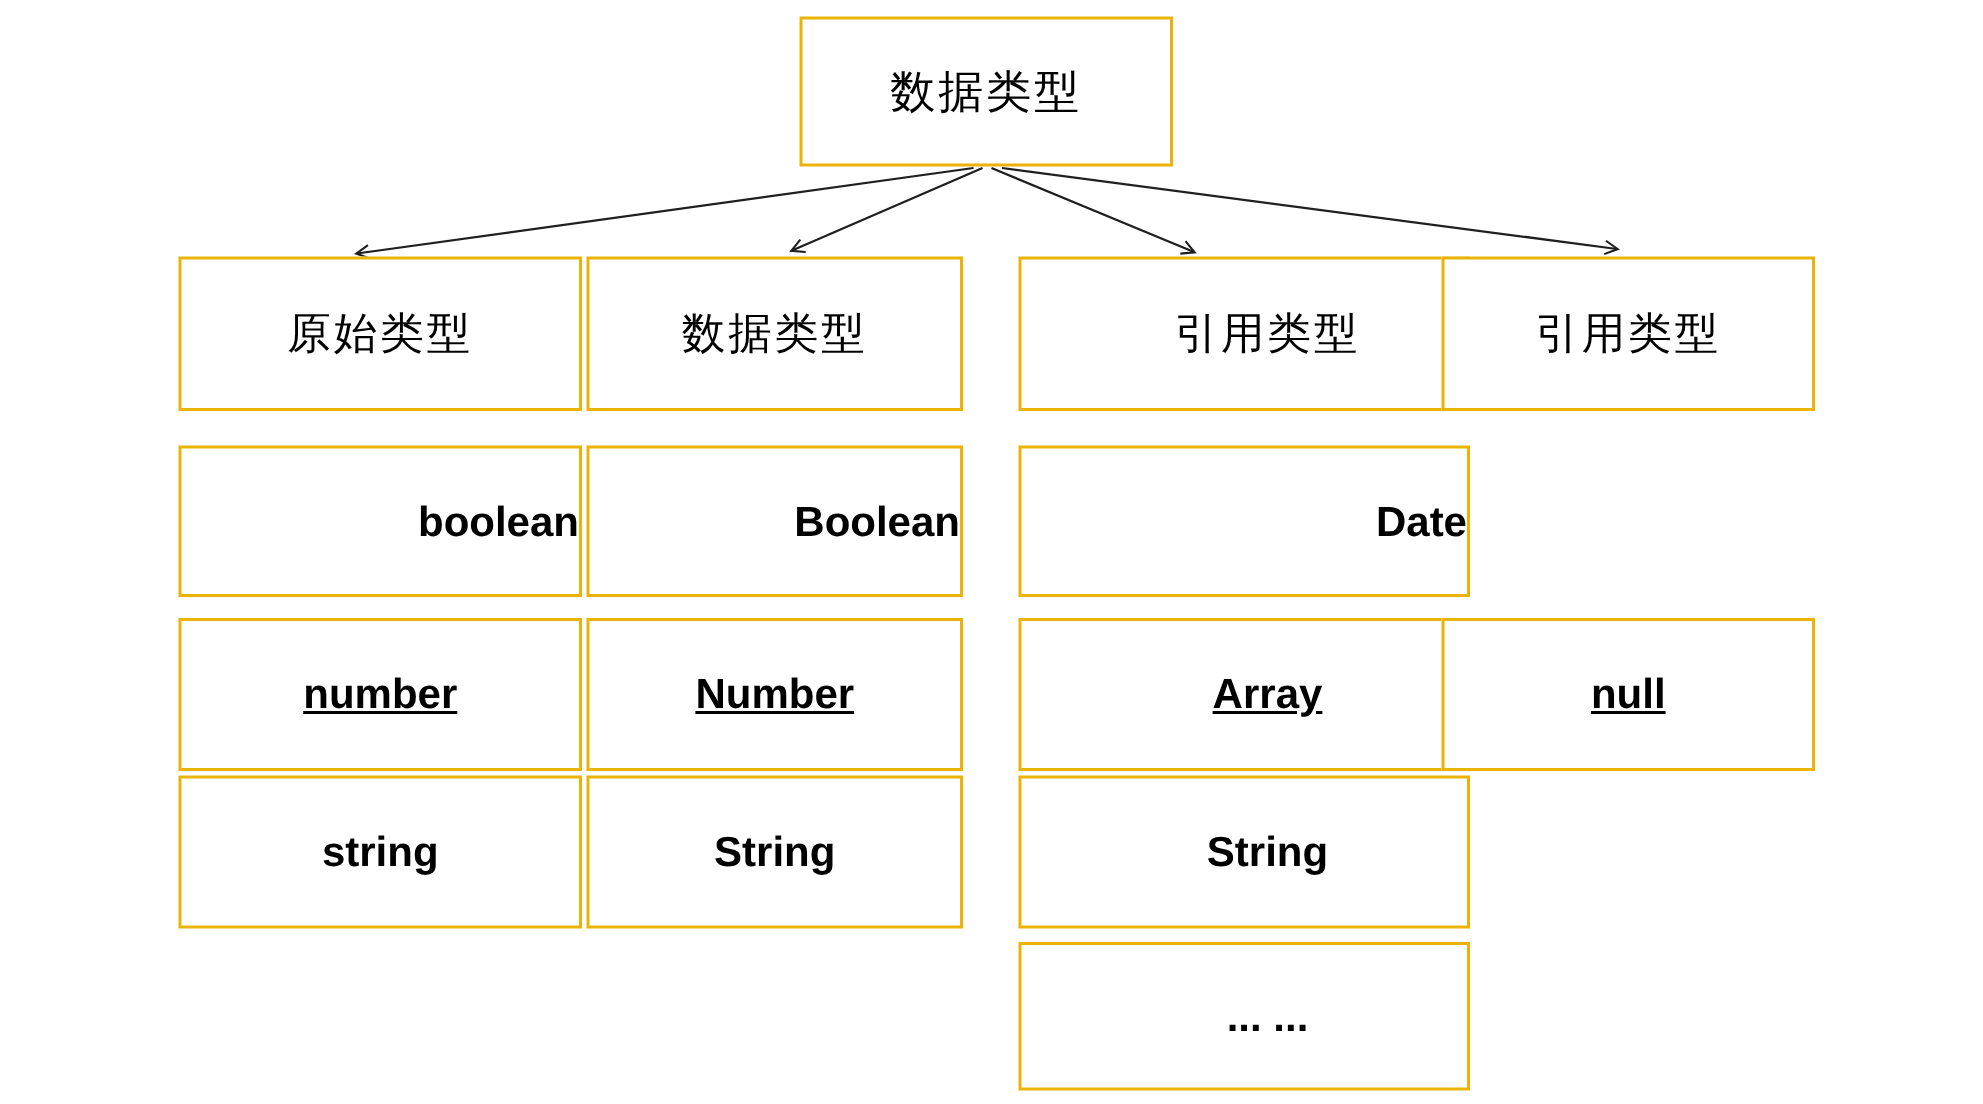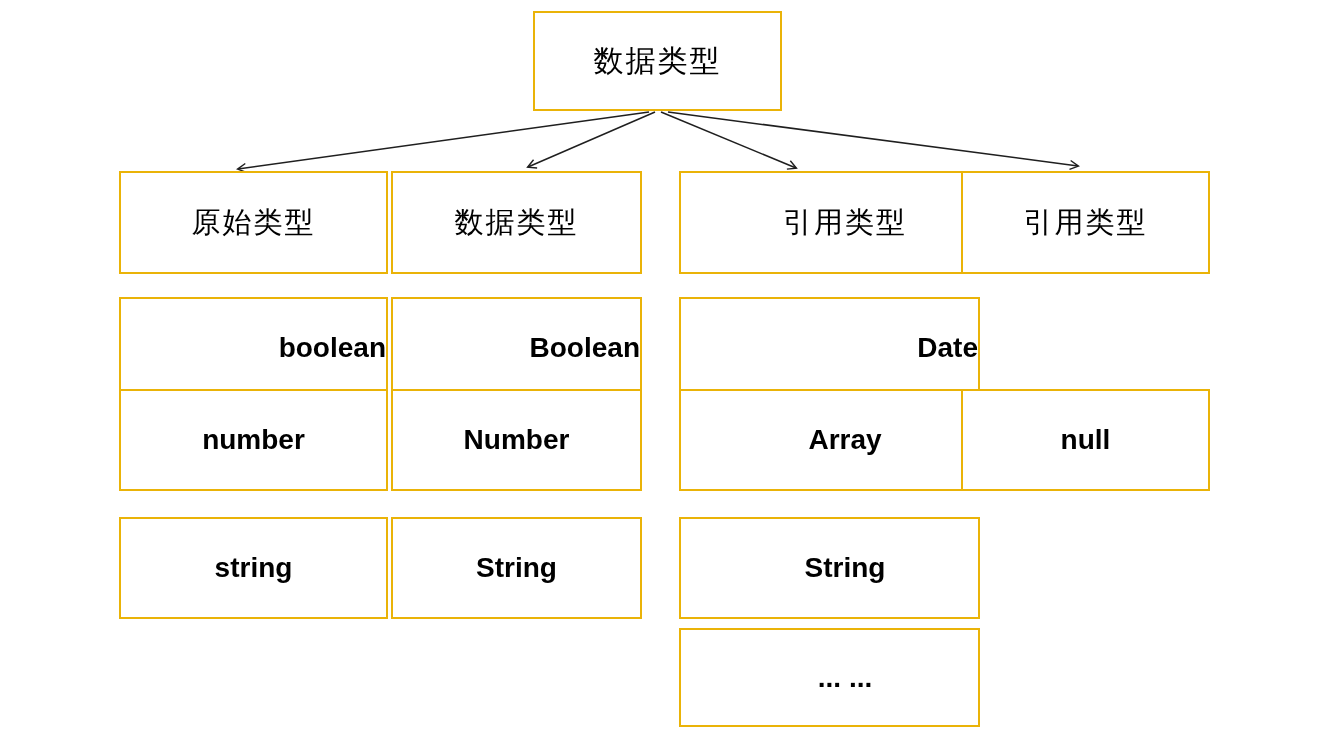--- a/index.html
+++ b/index.html
@@ -27,21 +27,21 @@
   .item-box   { font-size: 28px; font-weight: 600; }
 
   
   .col1 { left: 100px; width: 269px; margin-left: 19px; }
   .col2 { left: 391px; width: 251px; }
   .col3 { left: 679px; width: 301px; padding-left: 31px; }
   .col4 { left: 961px; width: 249px; }
 
   
   .r0 { top: 297px; height: 101px; justify-content: flex-end; }
-  .r1 { top: 389px; height: 102px; }
+  .r1 { top: 412px; height: 102px; text-decoration: underline; }
   .r2 { top: 517px; height: 102px; }
   .r3 { top: 628px; height: 99px;  }
 
   .edges {
     position: absolute;
     left: 0; top: 0;
     width: 1322px; height: 736px;
     pointer-events: none;
   }
 </style>

